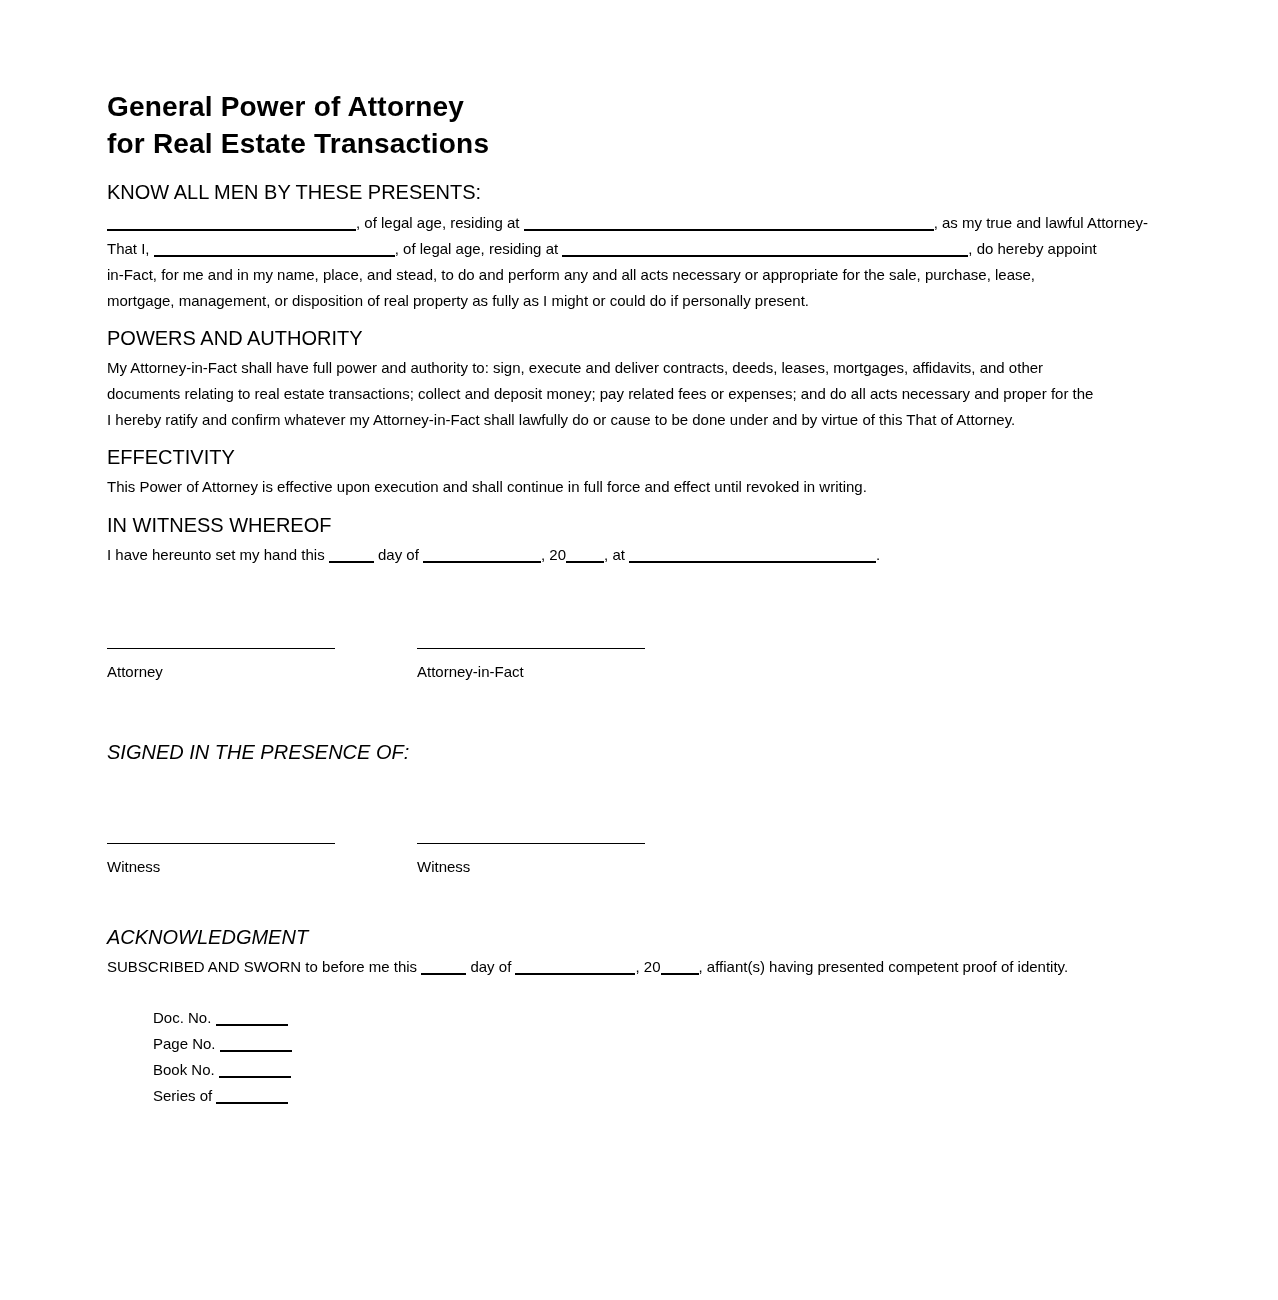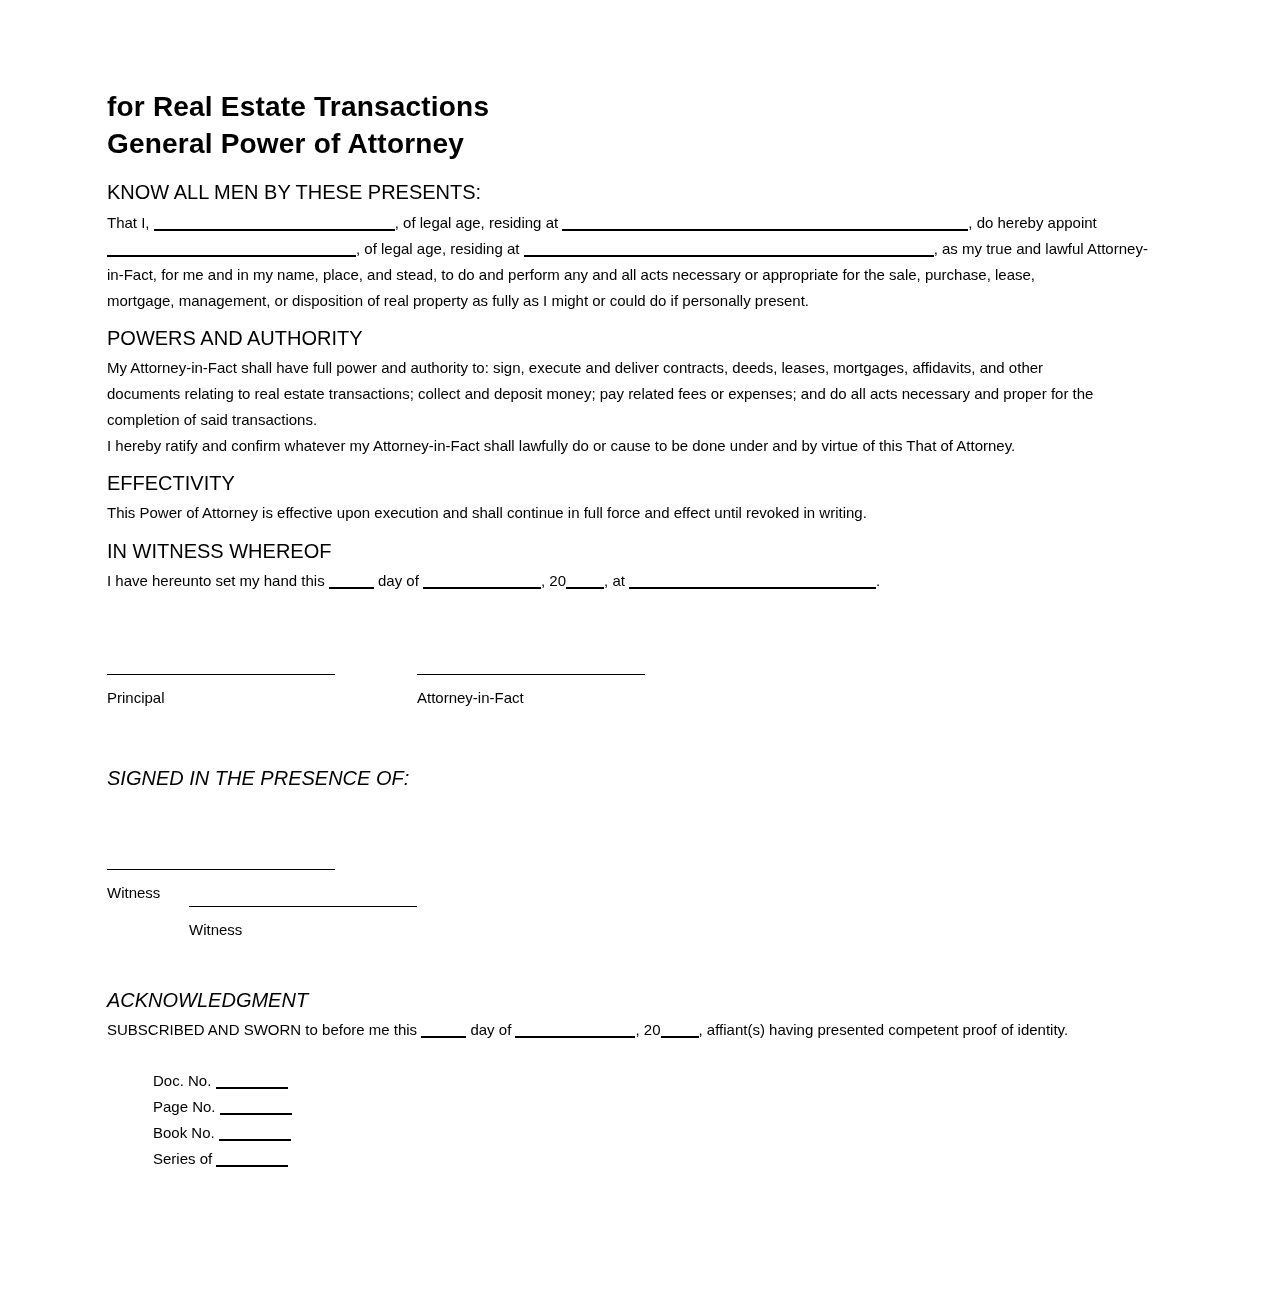--- a/index.html
+++ b/index.html
@@ -37,67 +37,66 @@
   .w72  { width: 72px; }
   .w118 { width: 118px; }
   .w120 { width: 120px; }
   .w241 { width: 241px; }
   .w247 { width: 247px; }
   .w249 { width: 249px; }
   .w406 { width: 406px; }
   .w410 { width: 410px; }
 
   .sig-row { display: flex; margin-top: 80px; }
-  .sig-row.witness-gap { margin-top: 78px; flex-direction: column; }
+  .sig-row.witness-gap { margin-top: 78px; }
   .sig-col { width: 228px; }
   .sig-col + .sig-col { margin-left: 82px; }
   .rule { width: 228px; height: 0; border-top: 1px solid #000; }
   .sig-label { font-size: 15px; line-height: 26px; margin-top: 10px; }
 
   .registry { margin-top: 25px; }
   .reg-line { font-size: 15px; line-height: 26px; white-space: nowrap; margin-left: 46px; }
 </style>
 </head>
 <body>
 
 <div class="page">
 
   <h1 class="title">
+    <div>General Power of Attorney</div>
     <div>for Real Estate Transactions</div>
-    <div>General Power of Attorney</div>
   </h1>
 
   <div class="h2">KNOW ALL MEN BY THESE PRESENTS:</div>
 
   <div class="para">
+    <div class="pline"><span class="blank w249"></span><span>, of legal age, residing at</span> <span class="blank w410"></span><span>, as my true and lawful Attorney-</span></div>
     <div class="pline"><span>That I,</span> <span class="blank w241"></span><span>, of legal age, residing at</span> <span class="blank w406"></span><span>, do hereby appoint</span></div>
-    <div class="pline"><span class="blank w249"></span><span>, of legal age, residing at</span> <span class="blank w410"></span><span>, as my true and lawful Attorney-</span></div>
     <div class="pline">in-Fact, for me and in my name, place, and stead, to do and perform any and all acts necessary or appropriate for the sale, purchase, lease,</div>
     <div class="pline">mortgage, management, or disposition of real property as fully as I might or could do if personally present.</div>
   </div>
 
   <div class="h2 tight mt11">POWERS AND AUTHORITY</div>
   <div class="para">
     <div class="body-line">My Attorney-in-Fact shall have full power and authority to: sign, execute and deliver contracts, deeds, leases, mortgages, affidavits, and other</div>
     <div class="body-line">documents relating to real estate transactions; collect and deposit money; pay related fees or expenses; and do all acts necessary and proper for the</div>
-    <div class="body-line">completion of said transactions.</div>
   </div>
 
   <div class="body-line">I hereby ratify and confirm whatever my Attorney-in-Fact shall lawfully do or cause to be done under and by virtue of this That of Attorney.</div>
 
   <div class="h2 tight mt11">EFFECTIVITY</div>
   <div class="body-line">This Power of Attorney is effective upon execution and shall continue in full force and effect until revoked in writing.</div>
 
   <div class="h2 tight mt12">IN WITNESS WHEREOF</div>
   <div class="pline"><span>I have hereunto set my hand this</span> <span class="blank w45"></span> <span>day of</span> <span class="blank w118"></span><span>, 20</span><span class="blank w38"></span><span>, at</span> <span class="blank w247"></span><span>.</span></div>
 
   <div class="sig-row">
     <div class="sig-col">
       <div class="rule"></div>
-      <div class="sig-label">Principal</div>
+      <div class="sig-label">Attorney</div>
     </div>
     <div class="sig-col">
       <div class="rule"></div>
       <div class="sig-label">Attorney-in-Fact</div>
     </div>
   </div>
 
   <div class="h2 italic mt54">SIGNED IN THE PRESENCE OF:</div>
 
   <div class="sig-row witness-gap">

